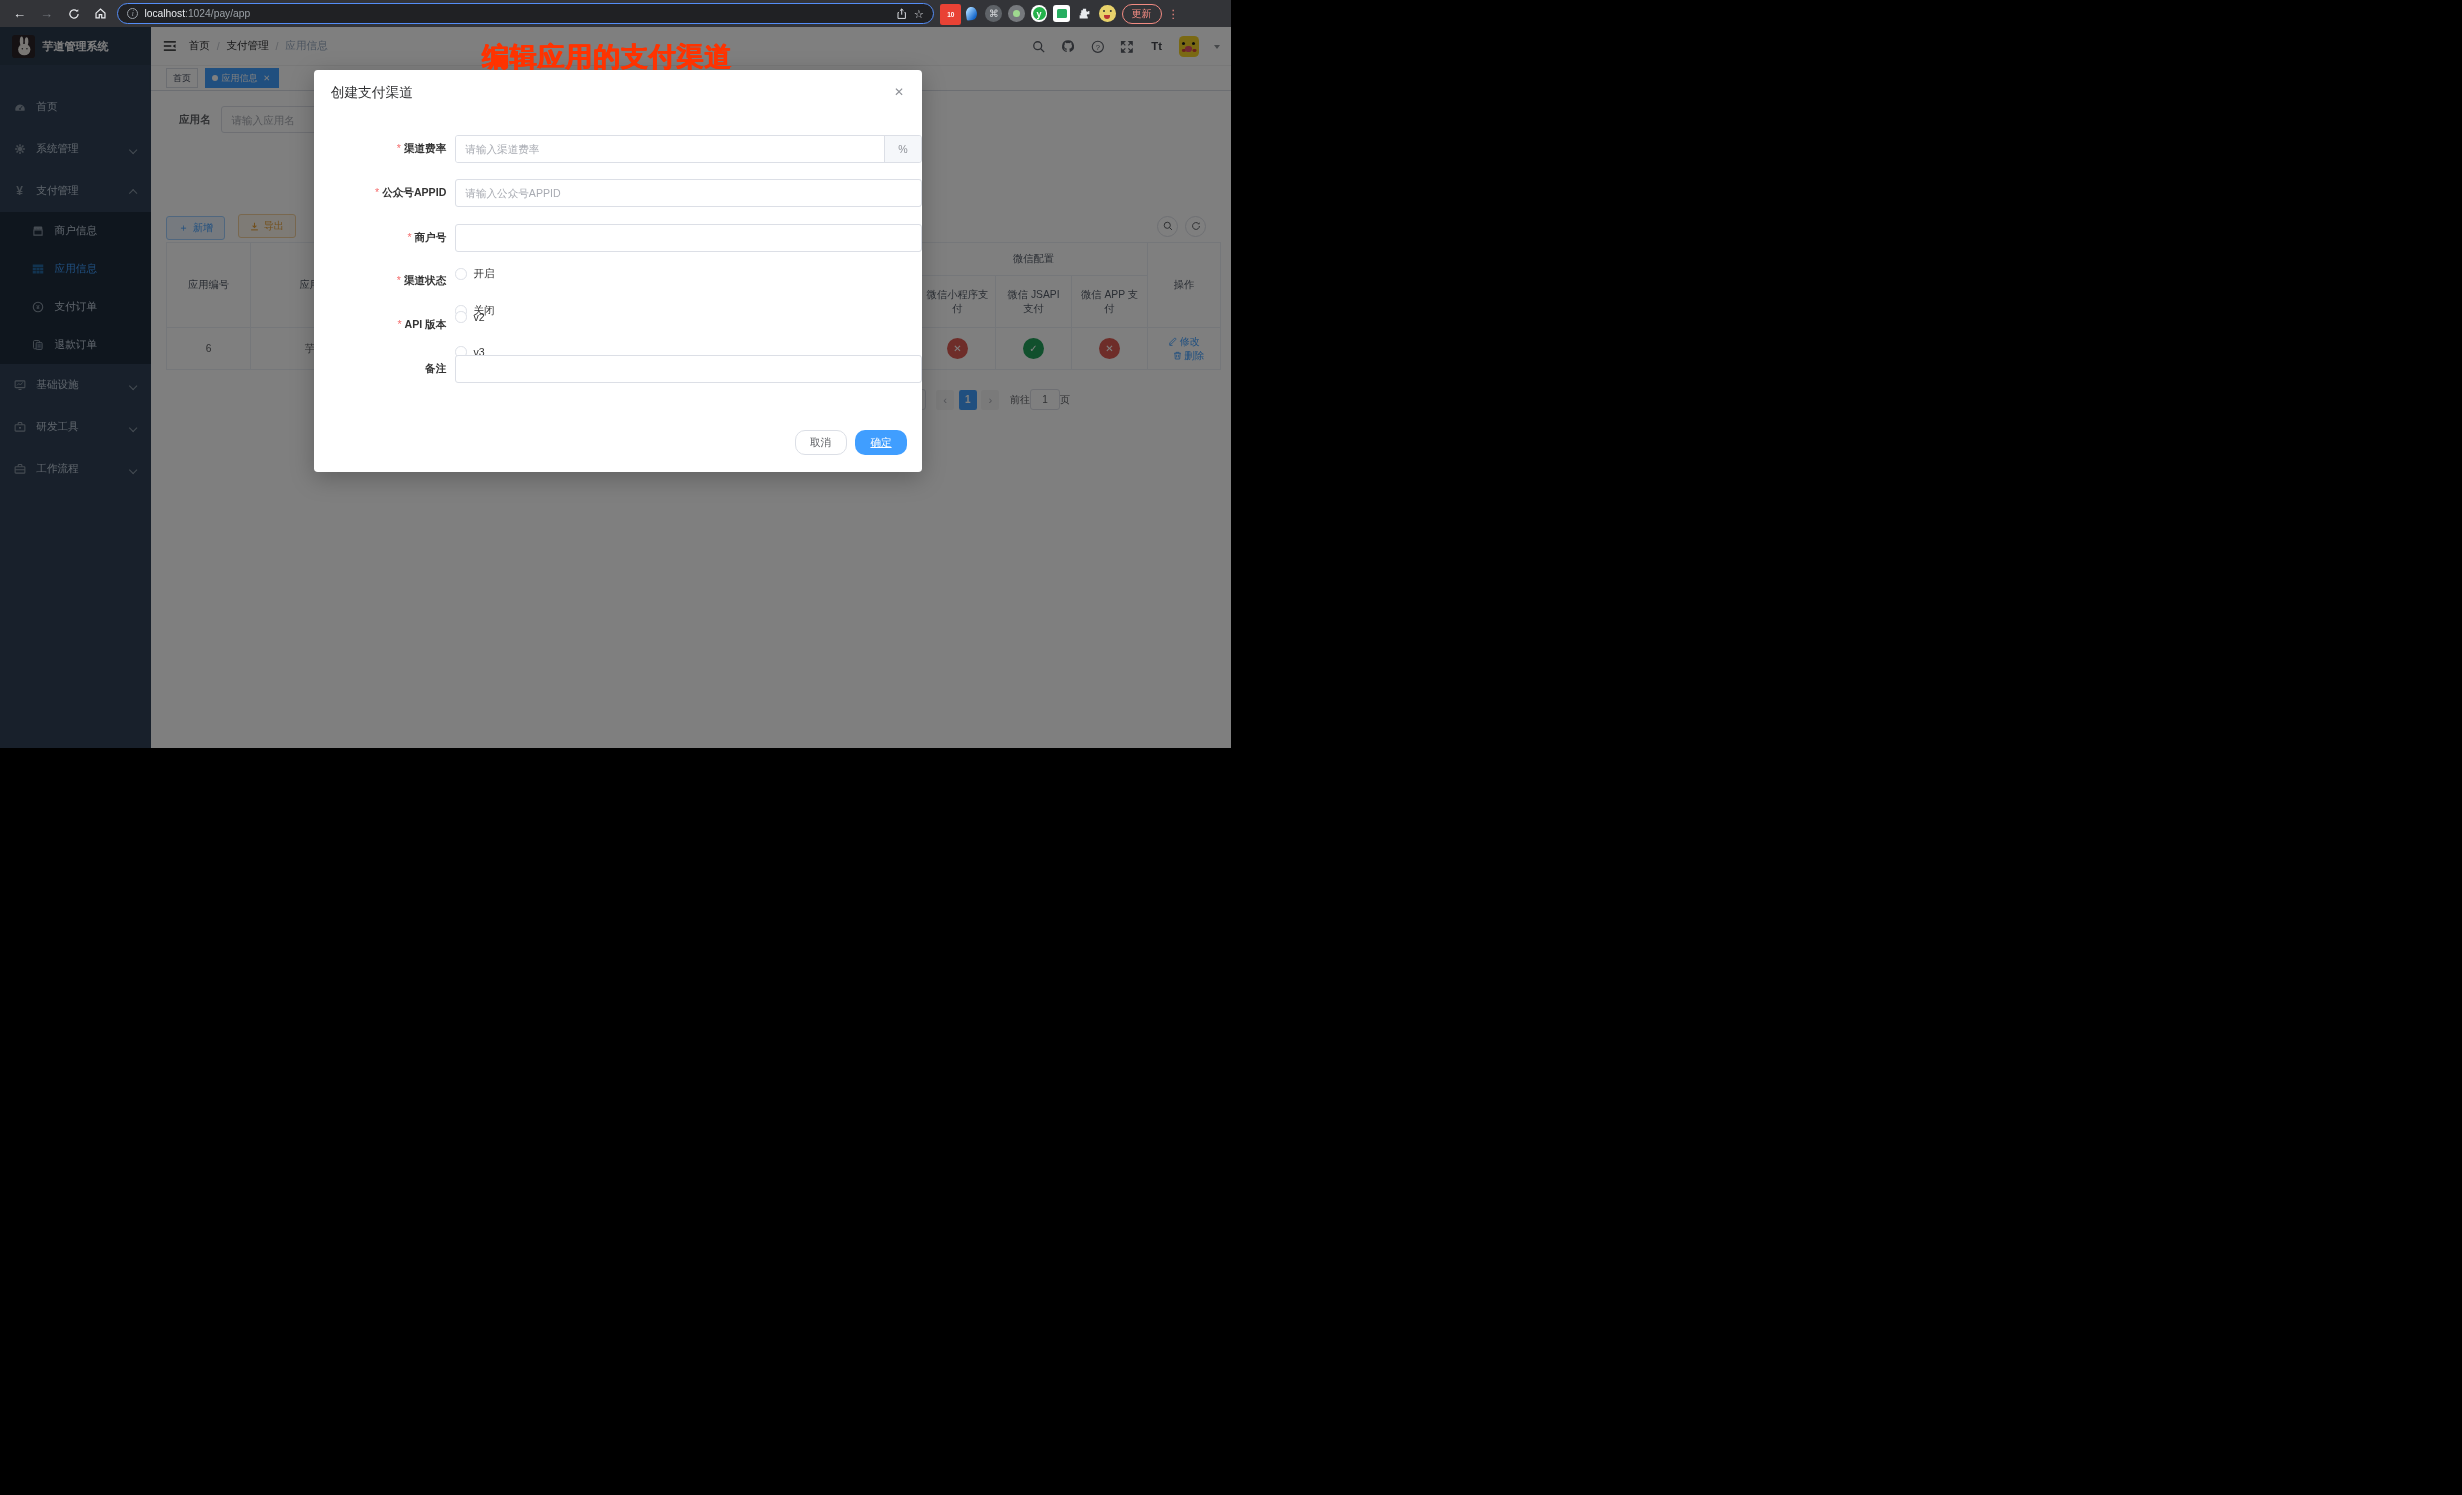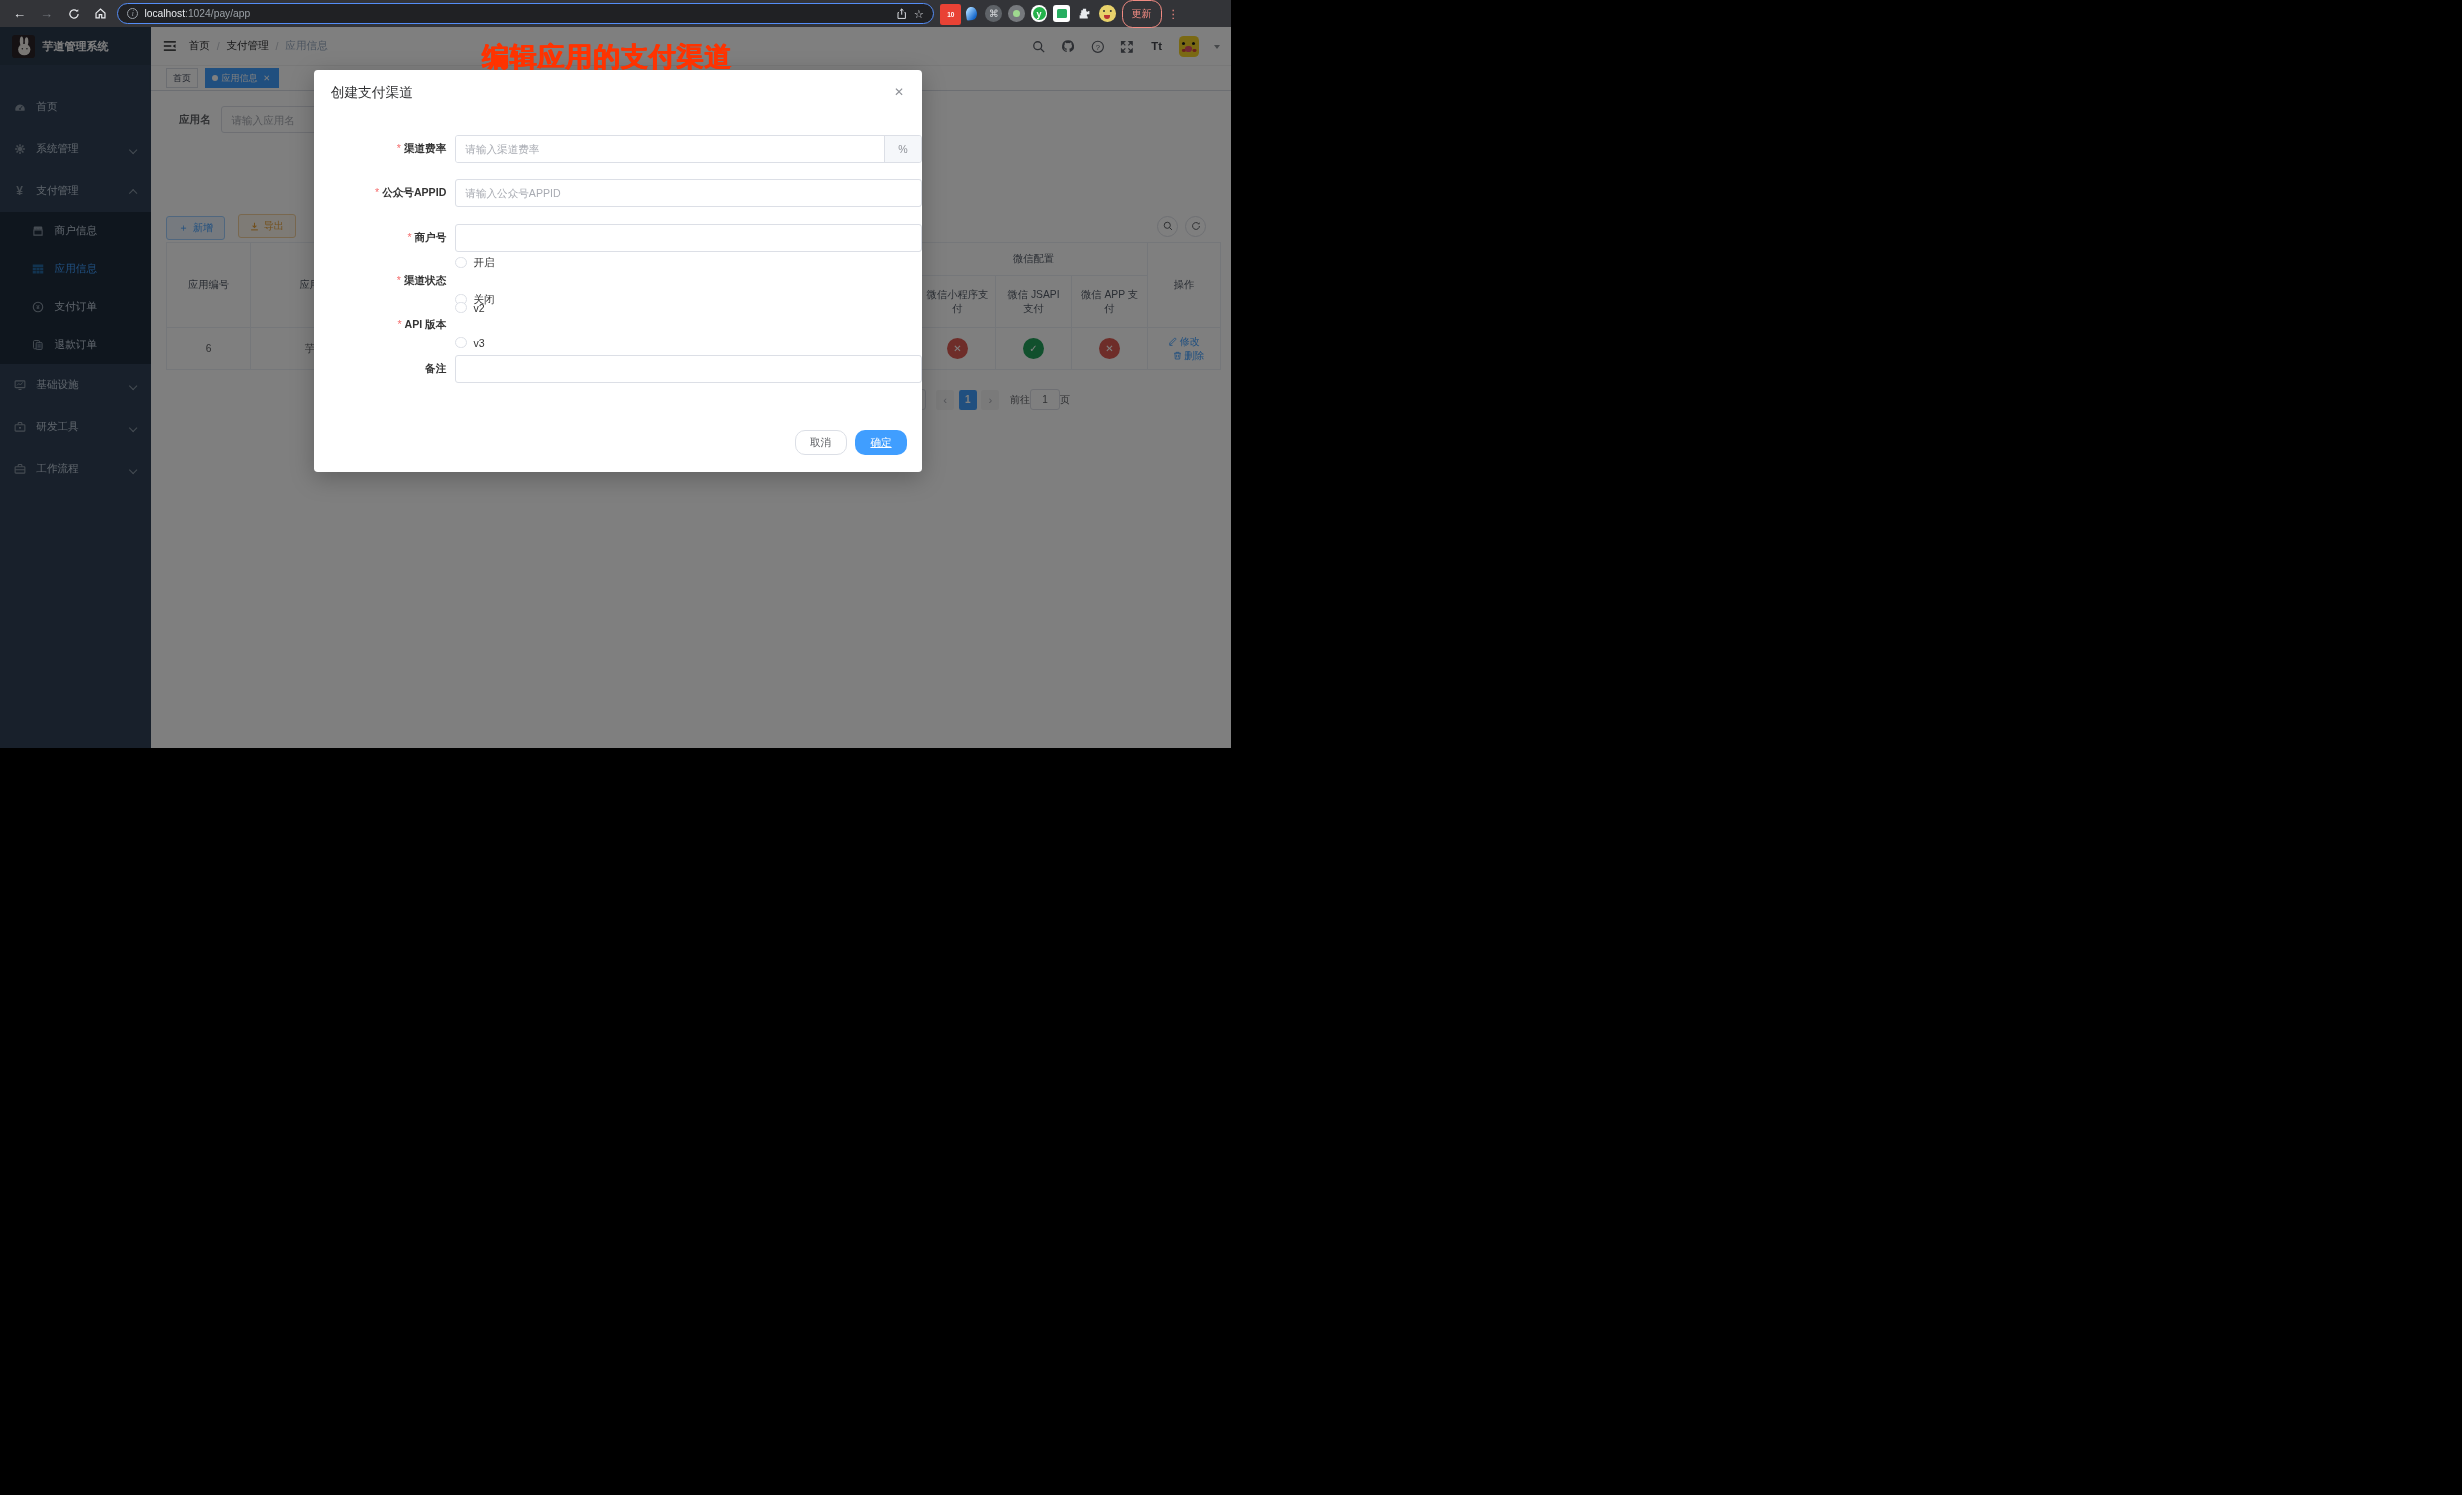--- a/index.html
+++ b/index.html
@@ -42,21 +42,21 @@
   .ext-dot:before{ content:""; width:7.6px; height:7.6px; border-radius:50%; background:#9fd98f;}
   .ext-y{ background:#fff; border-radius:50%; }
   .ext-y:before{ content:"y"; color:#fff; background:#24b24a; width:13px;height:13px; border-radius:50%;
      display:flex;align-items:center;justify-content:center; font-weight:bold; font-size:9px;}
   .ext-chat{ background:#fff; }
   .ext-chat:before{ content:""; width:10px;height:8.4px; background:#27ae60; border-radius:1.5px 1.5px 1.5px 0;}
   .ext-puzzle{ color:#e8eaed; }
   .ext-emoji{ background:#e8d26b; border-radius:50%; overflow:hidden;}
   .ext-emoji:before{content:""; position:absolute; top:4.6px; left:3.8px; width:2.3px;height:2.3px; background:#333; border-radius:50%; box-shadow:6.8px 0 #333;}
   .ext-emoji:after{content:""; position:absolute; bottom:3px; left:5.3px; width:6px;height:3.8px; background:#b33; border-radius:0 0 6px 6px;}
-  .update-pill{ color:#f28b82; border:1.1px solid #f28b82; border-radius:10.6px; height:28px;
+  .update-pill{ color:#f28b82; border:1.1px solid #f28b82; border-radius:10.6px; height:20px;
     display:flex; align-items:center; padding:0 9px; font-size:10px; flex:0 0 auto;}
   .kebab{ color:#f28b82; font-size:11.4px; letter-spacing:0; width:10.6px; text-align:center;}
   
   .page{ position:absolute; top:27px; left:0; right:0; bottom:0; background:#0f172a;}
   
   .sidebar{ position:absolute; top:0; left:0; bottom:0; width:151px; background:#304156; color:#bfcbd9; overflow:hidden;}
   .logo-row{ height:38px; display:flex; align-items:center; padding:0 12px; gap:7.6px; background:#2b3a4d;}
   .logo-row .title{ color:#fff; font-size:11px; font-weight:bold; white-space:nowrap;}
   .menu-item{ height:42px; display:flex; align-items:center; padding:0 13.7px; gap:10.6px; font-size:10.6px; cursor:pointer;}
   .menu-item .mi-label{ flex:1; }
@@ -134,21 +134,21 @@
   .overlay{ position:absolute; inset:0; background:rgba(0,0,0,0.5); z-index:10;}
   .annotation{ position:absolute; top:12px; left:482px; z-index:30; font-size:27px; font-weight:900; color:#ff3300;
     letter-spacing:0.8px; text-shadow:0.5px 0 currentColor, -0.5px 0 currentColor; white-space:nowrap;}
   .modal{ position:absolute; left:314px; top:43px; width:608px; height:402px; background:#fff; border-radius:3.8px;
     box-shadow:0 6px 23px rgba(0,0,0,.25); z-index:20;}
   .m-title{ position:absolute; left:16.7px; top:13.7px; font-size:13.7px; color:#303133;}
   .m-close{ position:absolute; right:18px; top:15px; color:#909399; font-size:12px; cursor:pointer;}
   .m-row{ position:absolute; left:0; width:100%; height:28px; display:flex; align-items:center;}
   .m-label{ width:144px; text-align:right; font-size:10.6px; font-weight:bold; color:#333; white-space:nowrap;}
   .m-label .req{ color:#f56c6c; margin-right:3px; font-weight:normal;}
-  .m-ctl{ margin-left:9px; width:508px; height:28px; display:flex; align-items:center;}
+  .m-ctl{ margin-left:9px; width:508px; height:28px; display:flex; align-items:flex-start;}
   .m-input{ flex:1; height:28px; border:0.8px solid #dcdfe6; border-radius:3px; padding:0 9px; font-size:10.6px; color:#606266;}
   .m-input::placeholder{ color:#a8abb2;}
   .suffix-wrap{ display:flex; flex:1; height:28px; border:0.8px solid #dcdfe6; border-radius:3px; overflow:hidden;}
   .suffix-wrap input{ flex:1; border:none; padding:0 9px; font-size:10.6px; color:#606266; outline:none;}
   .suffix-wrap input::placeholder{ color:#a8abb2;}
   .suffix-box{ width:37px; background:#f5f7fa; border-left:0.8px solid #dcdfe6; color:#909399; display:flex; align-items:center; justify-content:center; font-size:10.6px;}
   .radio-group{ display:flex; gap:23px; align-items:center;flex-direction:column;}
   .radio{ display:flex; align-items:center; gap:6.8px; font-size:10.6px; color:#333;}
   .radio .rc{ width:11.4px; height:11.4px; border-radius:50%; border:0.8px solid #dcdfe6; background:#fff;}
   .m-footer{ position:absolute; top:360px; right:15px; display:flex; gap:8.4px;}

